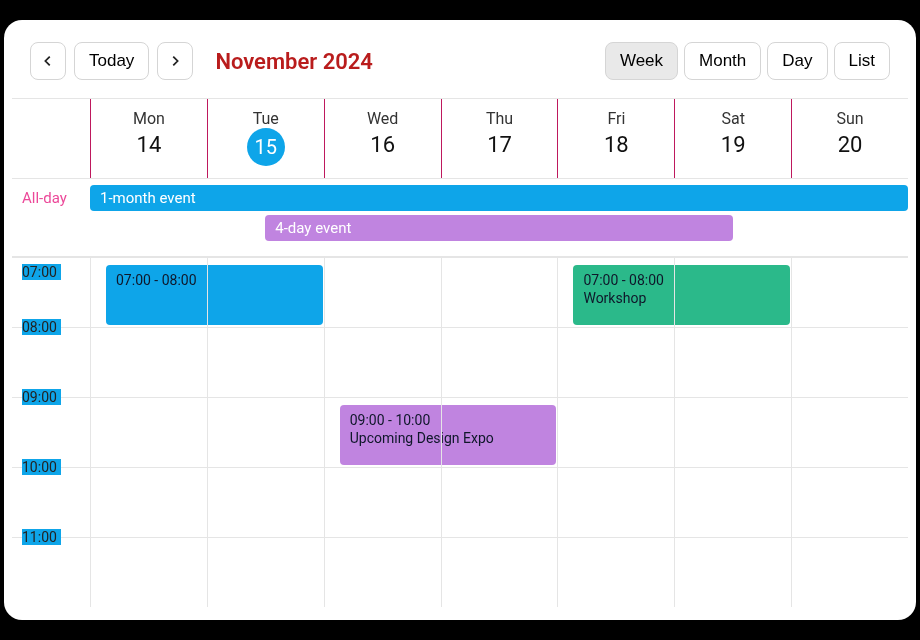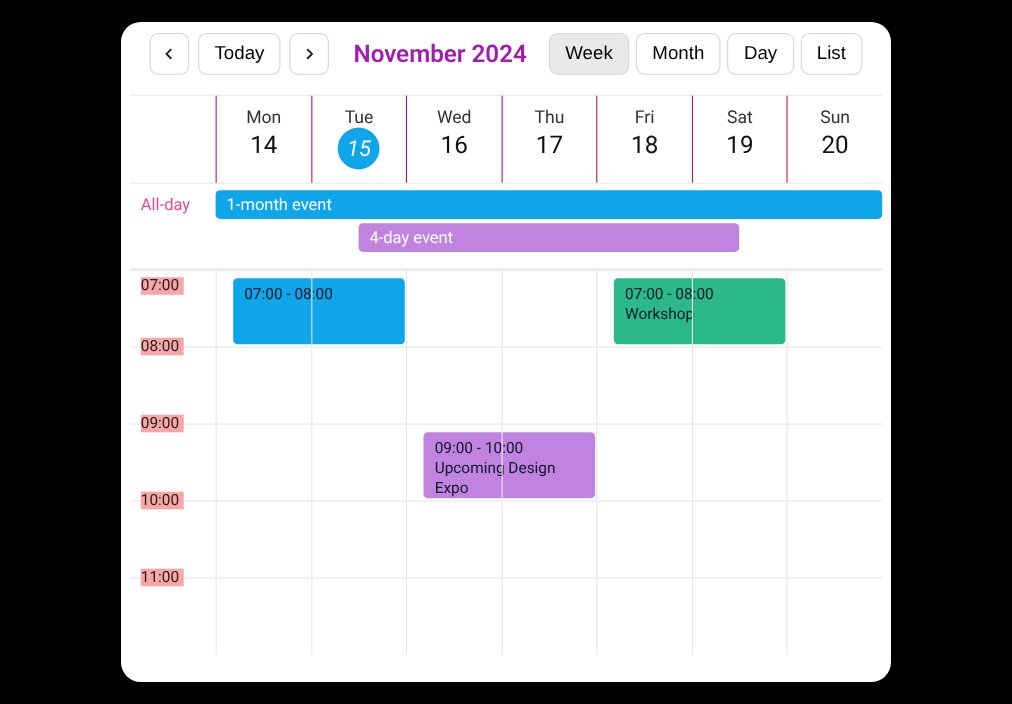--- a/index.html
+++ b/index.html
@@ -1,43 +1,43 @@
 <!DOCTYPE html>
 <html><head>
 <meta charset="utf-8">
 <style>
 * { box-sizing: border-box; margin: 0; padding: 0; }
 body { background: #000; font-family: -apple-system, BlinkMacSystemFont, "Segoe UI", Roboto, sans-serif; display:flex; align-items:center; justify-content:center; height:640px; }
-.frame { width: 700px; height: 600px; background:#fff; border-radius:18px; padding:10px 8px 0 8px; overflow:hidden; }
+.frame { width: 912px; height: 600px; background:#fff; border-radius:18px; padding:22px 8px 0 8px; overflow:hidden; }
 .toolbar { display:flex; align-items:center; justify-content:space-between; padding:0 18px 18px 18px; }
 .tb-left { display:flex; align-items:center; gap:8px; }
 .btn { border:1px solid #d5d5d5; background:#fff; border-radius:8px; height:38px; display:inline-flex; align-items:center; justify-content:center; font-size:17px; cursor:pointer; }
 .btn.icon { width:36px; }
 .btn.icon svg { width:14px; height:14px; stroke:#222; stroke-width:2; fill:none; }
 .btn.today { padding:0 14px; }
-.title { font-size:22px; font-weight:600; margin-left:14px; color:#a21caf; }
+.title { font-size:22px; font-weight:600; margin-left:14px; color:#b91c1c; }
 .tb-right { display:flex; gap:6px; }
 .btn.view { padding:0 14px; }
 .btn.view.active { background:#e9e9e9; }
 .cal { border-top:1px solid #e5e5e5; }
 .row { display:grid; grid-template-columns: 78px repeat(7, 1fr); }
 .hdr { border-bottom:1px solid #e5e5e5; }
 .hdr .cell { border-left:1px solid #be185d; text-align:center; padding:10px 0 12px; }
 .hdr .cell:first-child { border-left:none; }
 .dow { font-size:16px; color:#333; }
 .dnum { font-size:22px; color:#111; margin-top:4px; }
-.today-circle { width:38px; height:38px; border-radius:50%; background:#0ea5e9; color:#fff; display:inline-flex; align-items:center; justify-content:center; font-size:20px;font-style:italic; }
+.today-circle { width:38px; height:38px; border-radius:50%; background:#0ea5e9; color:#fff; display:inline-flex; align-items:center; justify-content:center; font-size:20px; }
 .allday { border-bottom:1px solid #e5e5e5; min-height:78px; position:relative; }
 .allday .label { font-size:15px; color:#ec4899; padding:10px 6px 0 10px; }
 .allday-events { grid-column: 2 / span 7; padding:6px 0; display:flex; flex-direction:column; gap:4px; position:relative;align-items:center; }
 .ev { color:#fff; font-size:15px; border-radius:4px; padding:4px 10px; }
 .grid { position:relative; }
 .timecol { position:relative; }
 .hour { height:70px; border-top:1px solid #e5e5e5; position:relative; }
-.tlabel { position:absolute; top:-9px; left:10px; font-size:14px; color:#222; background:#fca5a5; padding-right:4px; }
+.tlabel { position:absolute; top:-9px; left:10px; font-size:14px; color:#222; background:#0ea5e9; padding-right:4px; }
 .daycol { border-left:1px solid #e5e5e5; position:relative; }
 .daycol .hour { border-top:1px solid #e5e5e5; }
 .timed { position:absolute; left:15px; right:0; padding:6px 10px; color:#0f172a; font-size:14px; border-radius:4px; line-height:1.3; }
 .blue { background:#0ea5e9; }
 .purple { background:#c084e0; }
 .green { background:#2bb98a; }
 .span2 { right:-100%; }
 </style>
 </head>
 <body>

